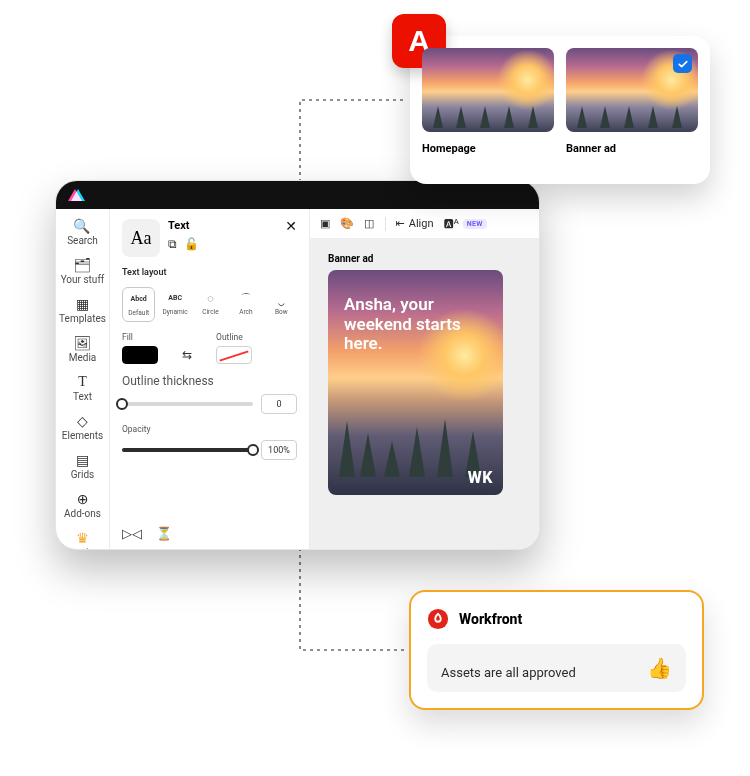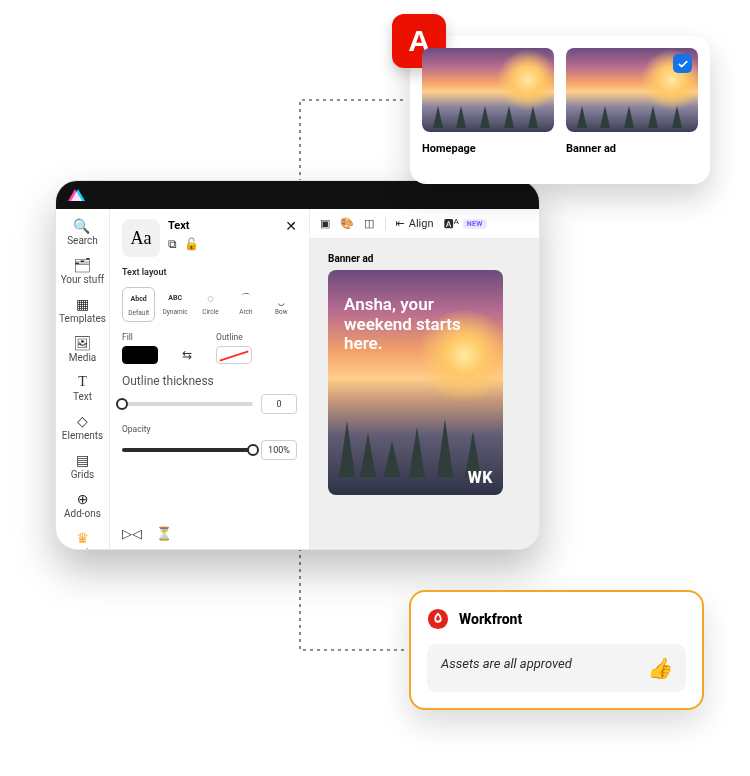--- a/index.html
+++ b/index.html
@@ -110,21 +110,21 @@
 
   
   .wf {
     position:absolute; right:46px; bottom:66px; width:295px;
     background:#fff; border:2px solid #f5a623; border-radius:16px;
     box-shadow:0 14px 30px rgba(0,0,0,.14); padding:16px 16px 16px;
   }
   .wf-head { display:flex; align-items:center; gap:10px; margin-bottom:14px; }
   .wf-logo { width:22px; height:22px; display:flex; align-items:center; justify-content:center; }
   .wf-title { font-size:14px; font-weight:800; }
-  .wf-body { background:#f4f4f4; border-radius:10px; padding:12px 14px; display:flex; align-items:flex-start; justify-content:space-between;font-style:italic; }
+  .wf-body { background:#f4f4f4; border-radius:10px; padding:12px 14px; display:flex; align-items:flex-end; justify-content:space-between; }
   .wf-msg { font-size:13px; color:#2c2c2c; }
   .thumbs { font-size:20px; }
 
   
   .connectors { position:absolute; inset:0; pointer-events:none; }
 </style>
 </head>
 <body>
 
 <svg class="connectors" width="750" height="776">

